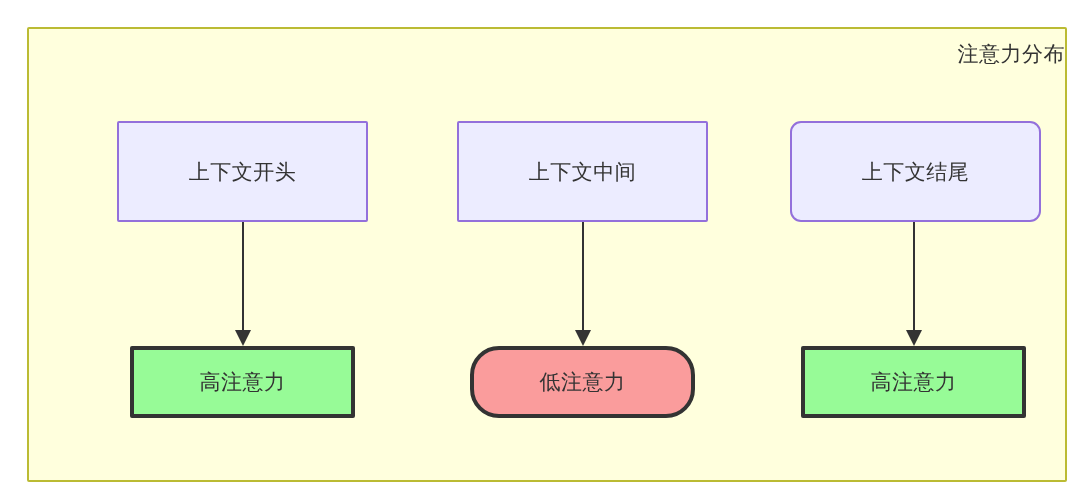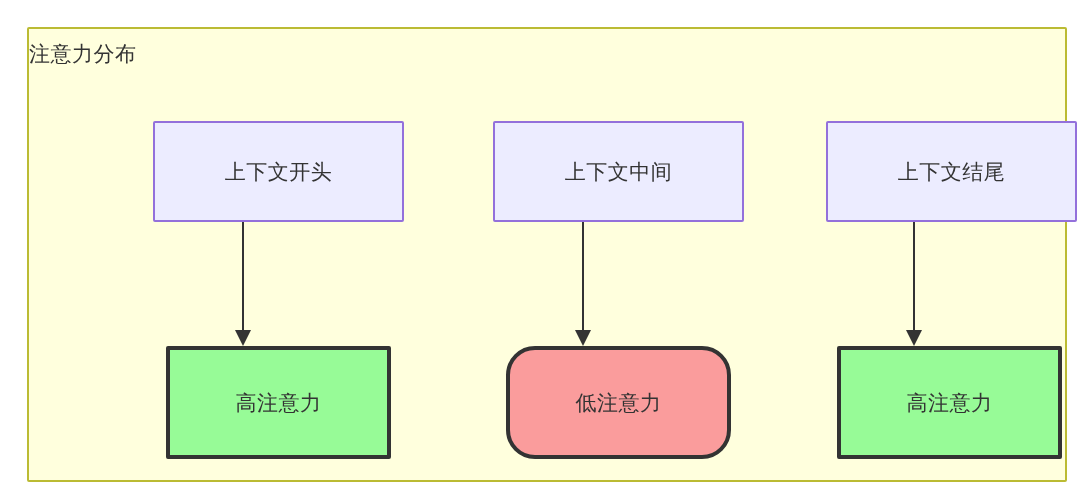--- a/index.html
+++ b/index.html
@@ -33,65 +33,64 @@
     background: #ffffdd;
     border: 2px solid #bbbb33;
     border-radius: 2px;
   }
 
   .subgraph-title {
     position: absolute;
     left: 0;
     top: 11px;
     width: 100%;
-    text-align: left;
+    text-align: right;
     font-size: 21px;
     color: #333333;
     letter-spacing: 0.5px;
     white-space: nowrap;
   }
 
   
   .node {
     position: absolute;
     box-sizing: border-box;
     display: flex;
     align-items: center;
     justify-content: center;
     text-align: center;
     font-size: 21px;
     color: #333333;
     letter-spacing: 0.5px;
     white-space: nowrap;
-    margin-left: 36px;
   }
 
   .node.ctx {
     background: #ececff;
     border: 2px solid #9370db;
     border-radius: 2px;
     width: 251px;
     height: 101px;
   }
 
   .node.attn {
     border: 4px solid #333333;
     border-radius: 2px;
     width: 225px;
-    height: 113px;
+    height: 72px;
     align-items: center;
   }
 
   .node.attn.high { background: #97fb97; }
   .node.attn.low  { background: #fa9c9c; }
 
   
   .col-1.ctx  { left: 88px;  top: 92px; }
   .col-2.ctx  { left: 428px; top: 92px; justify-content: center; }
-  .col-3.ctx  { left: 761px; top: 92px; }
+  .col-3.ctx  { left: 761px; top: 92px; border-radius: 11px; }
 
   .col-1.attn { left: 101px; top: 317px; }
   .col-2.attn { left: 441px; top: 317px; border-radius: 29px; }
   .col-3.attn { left: 772px; top: 317px; }
 
   
   .arrow {
     position: absolute;
     top: 193px;
     width: 20px;

